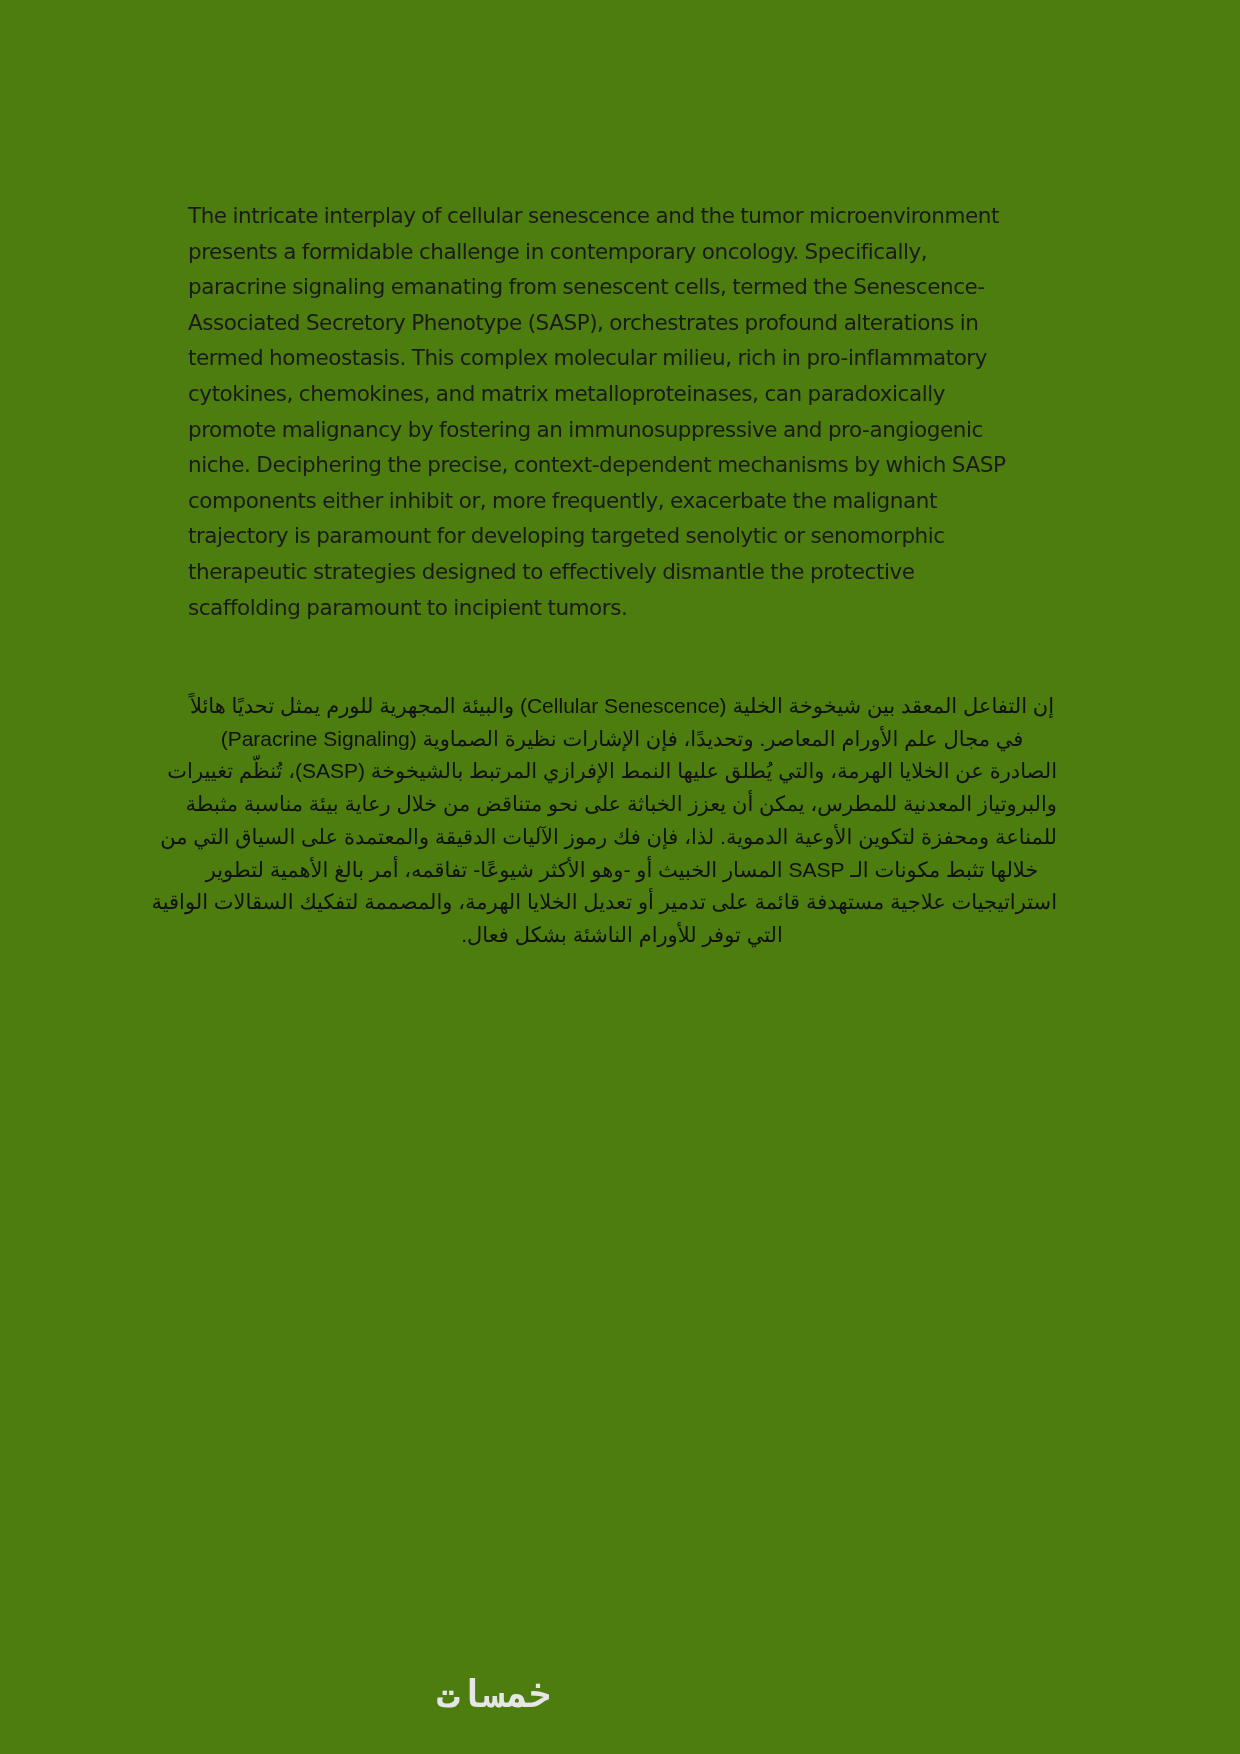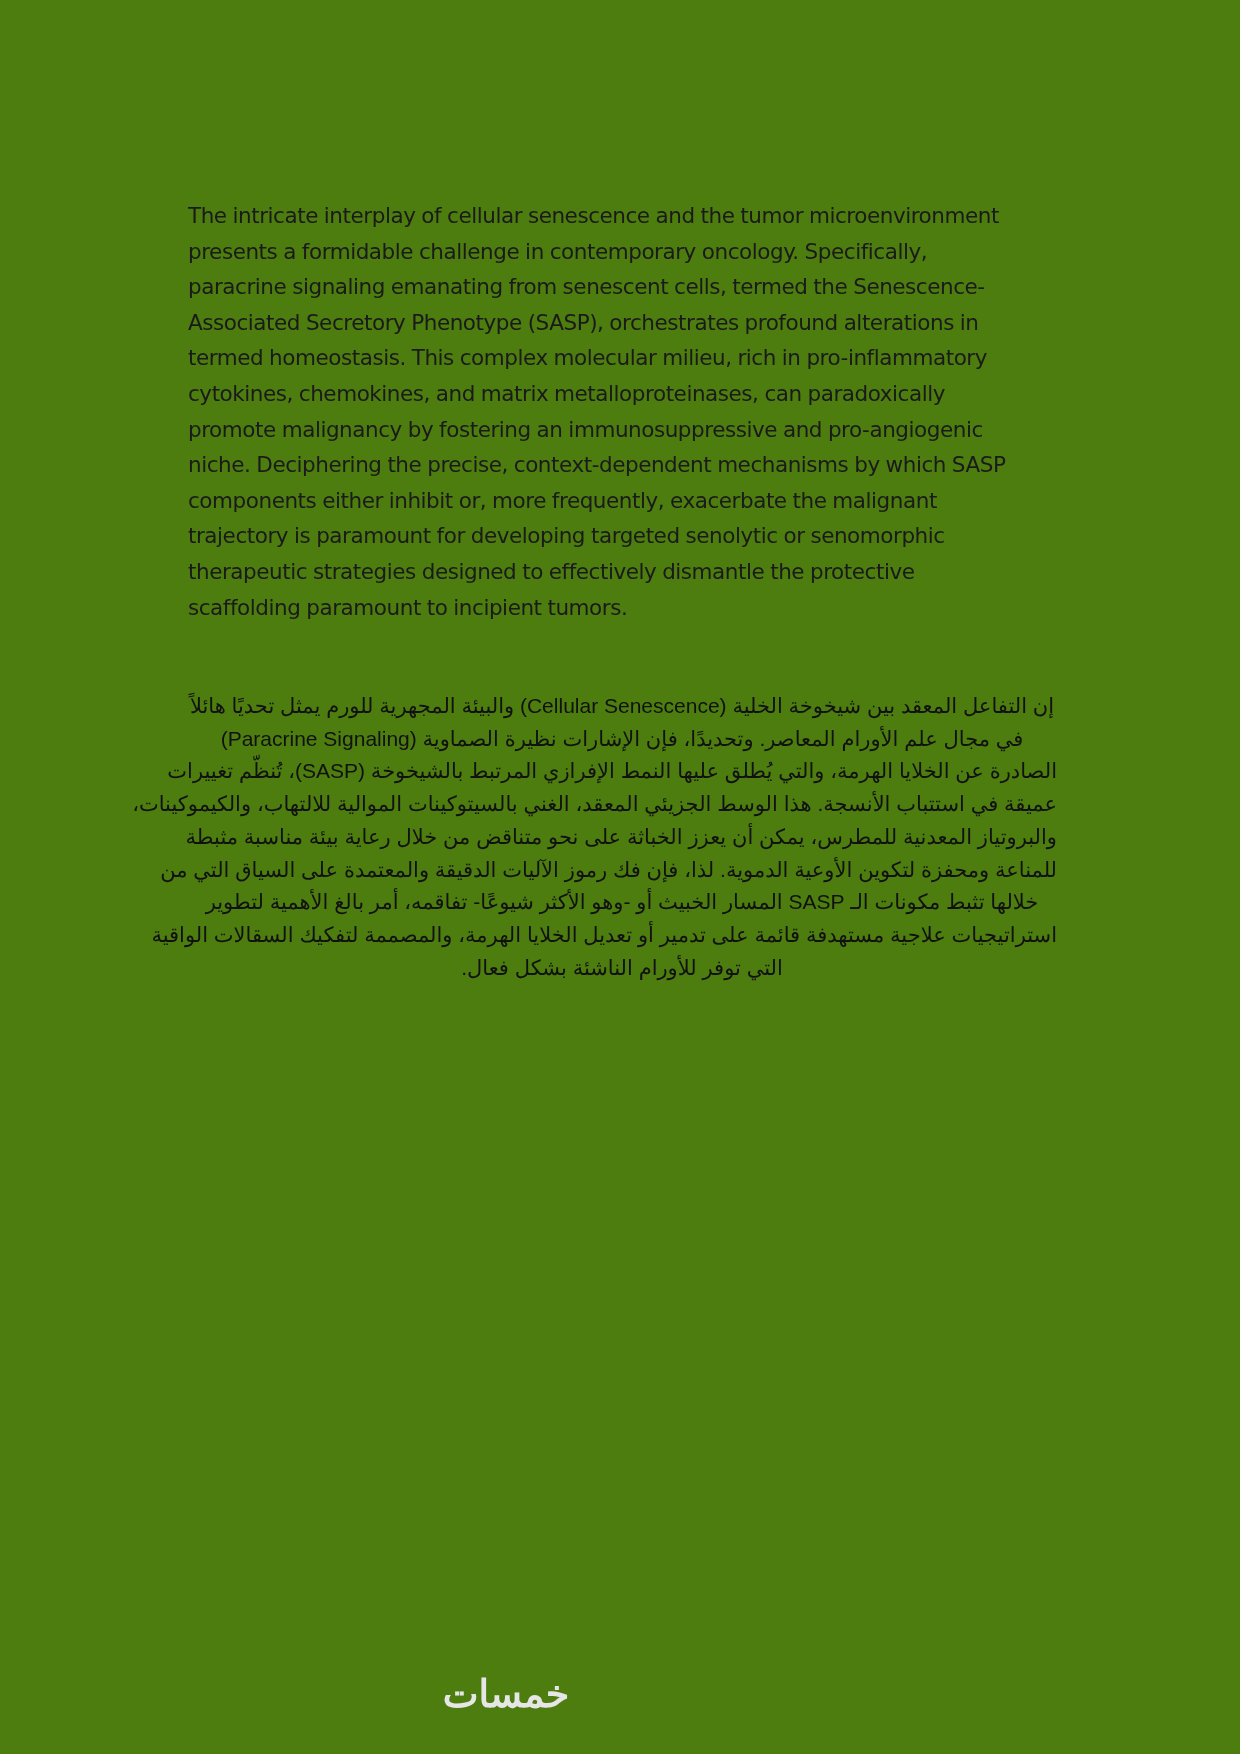--- a/index.html
+++ b/index.html
@@ -53,26 +53,25 @@
       white-space: nowrap;
       unicode-bidi: plaintext;
     }
     .watermark {
       position: absolute;
       left: 0;
       width: 988px;
       top: 1672px;
       text-align: center;
       direction: rtl;
-      font-family: Liberation Sans, sans-serif;
+      font-family: Liberation Mono, monospace;
       font-size: 38px;
       font-weight: bold;
       color: #e6e6e6;
       letter-spacing: 1px;
-      padding-left: 12px;
     }
   </style>
 </head>
 <body>
 
 <div class="page">
 
   <div class="en-block">
     <span class="en-line">The intricate interplay of cellular senescence and the tumor microenvironment</span>
     <span class="en-line">presents a formidable challenge in contemporary oncology. Specifically,</span>
@@ -85,21 +84,20 @@
     <span class="en-line">components either inhibit or, more frequently, exacerbate the malignant</span>
     <span class="en-line">trajectory is paramount for developing targeted senolytic or senomorphic</span>
     <span class="en-line">therapeutic strategies designed to effectively dismantle the protective</span>
     <span class="en-line">scaffolding paramount to incipient tumors.</span>
   </div>
 
   <div class="ar-block" lang="ar" dir="rtl">
     <span class="ar-line">إن التفاعل المعقد بين شيخوخة الخلية (Cellular Senescence) والبيئة المجهرية للورم يمثل تحديًا هائلاً</span>
     <span class="ar-line">في مجال علم الأورام المعاصر. وتحديدًا، فإن الإشارات نظيرة الصماوية (Paracrine Signaling)</span>
     <span class="ar-line">الصادرة عن الخلايا الهرمة، والتي يُطلق عليها النمط الإفرازي المرتبط بالشيخوخة (SASP)، تُنظّم تغييرات</span>
-    <span class="ar-line">عميقة في استتباب الأنسجة. هذا الوسط الجزيئي المعقد، الغني بالسيتوكينات الموالية للالتهاب، والكيموكينات،</span>
     <span class="ar-line">والبروتياز المعدنية للمطرس، يمكن أن يعزز الخباثة على نحو متناقض من خلال رعاية بيئة مناسبة مثبطة</span>
     <span class="ar-line">للمناعة ومحفزة لتكوين الأوعية الدموية. لذا، فإن فك رموز الآليات الدقيقة والمعتمدة على السياق التي من</span>
     <span class="ar-line">خلالها تثبط مكونات الـ SASP المسار الخبيث أو -وهو الأكثر شيوعًا- تفاقمه، أمر بالغ الأهمية لتطوير</span>
     <span class="ar-line">استراتيجيات علاجية مستهدفة قائمة على تدمير أو تعديل الخلايا الهرمة، والمصممة لتفكيك السقالات الواقية</span>
     <span class="ar-line">التي توفر للأورام الناشئة بشكل فعال.</span>
   </div>
 
   <div class="watermark">خمسات</div>
 
 </div>

